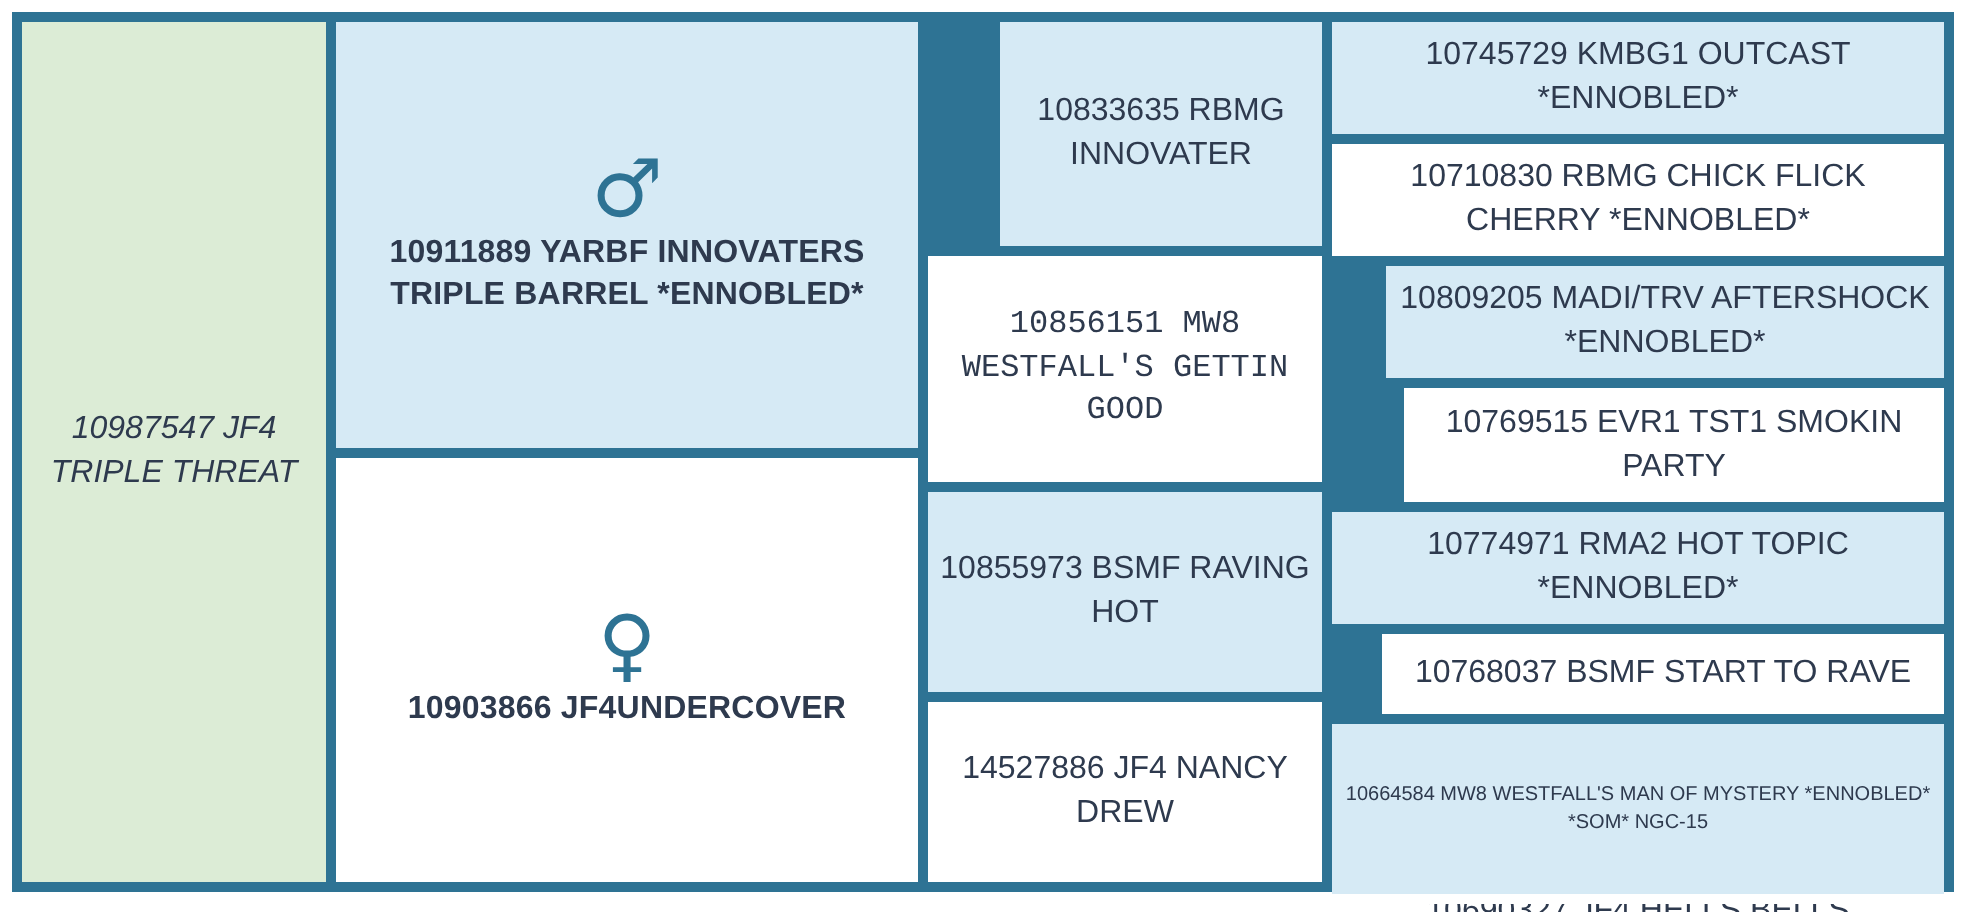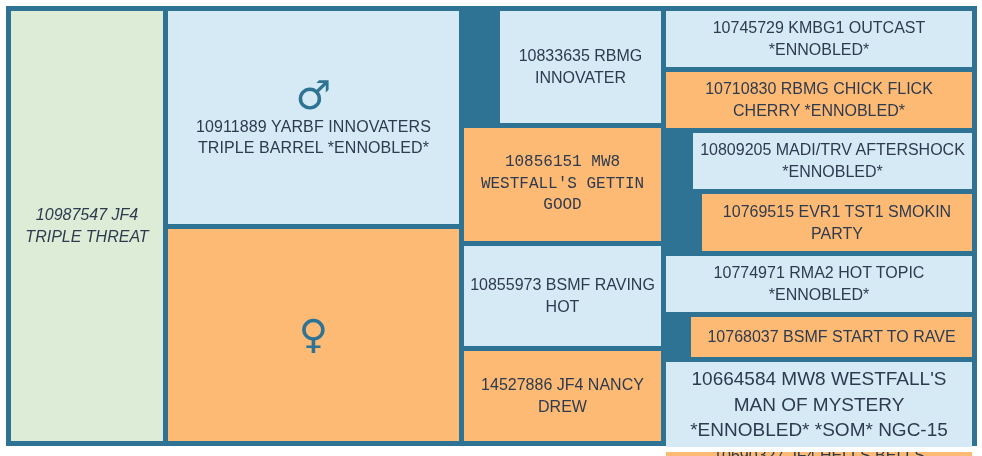--- a/index.html
+++ b/index.html
@@ -51,27 +51,27 @@
     justify-content: center;
     text-align: center;
     padding: 4px 6px;
     color: #2e3a4e;
     font-size: 16px;
     line-height: 1.35;
     overflow: hidden;
   }
   .cell.subject { background: #dcecd6; }
   .cell.male    { background: #d6eaf5; }
-  .cell.female  { background: #fdba74; }
+  .cell.female  { background: #ffffff; }
 
   .cell-text { display: block; }
 
   
   .cell.parent .cell-text {
-    font-weight: normal;
+    font-weight: bold;
     letter-spacing: 0.1px;
   }
 
   .sex-symbol {
     display: block;
     color: #2e7394;
     font-size: 40px;
     line-height: 0.95;
     margin-bottom: 2px;
     font-family: "DejaVu Sans", sans-serif;
@@ -89,40 +89,41 @@
 
   .g4-r1 { flex: 0 0 56px; }
   .g4-r2 { flex: 0 0 56px; }
   .g4-r3 { flex: 0 0 56px; margin-left: 27px; }
   .g4-r4 { flex: 0 0 57px; margin-left: 36px; }
   .g4-r5 { flex: 0 0 56px; }
   .g4-r6 { flex: 0 0 40px; margin-left: 25px; }
   .g4-r7 { flex: 0 0 85px; }
   .g4-r8 { flex: 1 1 auto; }
 
-  .cell-sm { font-size: 19px; }
+  .cell-sm { font-size: 10px; }
 </style>
 </head>
 <body>
 
 <div class="pedigree">
 
   <div class="gen gen-1">
     <div class="cell subject g1-row">
       <span class="cell-text">10987547 JF4 TRIPLE THREAT</span>
     </div>
   </div>
 
   <div class="gen gen-2">
     <div class="cell male parent g2-row">
       <span class="sex-symbol">♂</span>
       <span class="cell-text">10911889 YARBF INNOVATERS TRIPLE BARREL *ENNOBLED*</span>
     </div>
     <div class="cell female parent g2-row">
       <span class="sex-symbol">♀</span>
+      <span class="cell-text">10903866 JF4UNDERCOVER</span>
     </div>
   </div>
 
   <div class="gen gen-3">
     <div class="cell male g3-r1">
       <span class="cell-text">10833635 RBMG INNOVATER</span>
     </div>
     <div class="cell female g3-r2">
       <span class="cell-text">10856151 MW8 WESTFALL'S GETTIN GOOD</span>
     </div>

